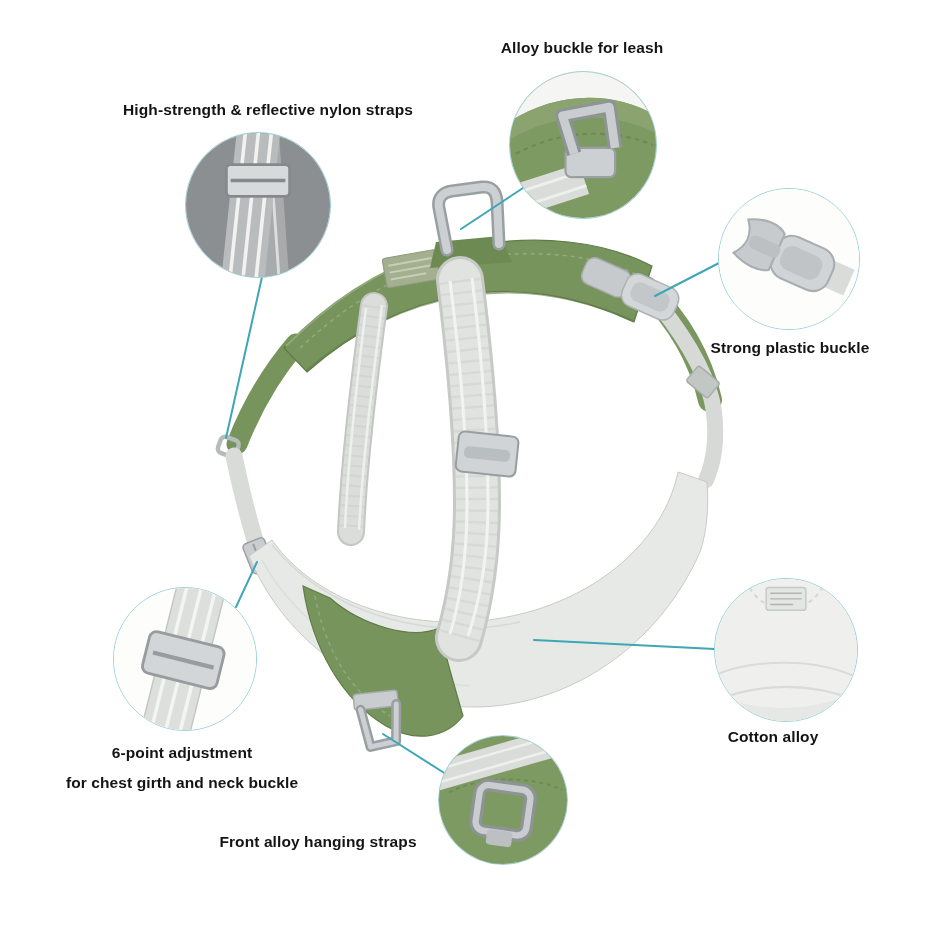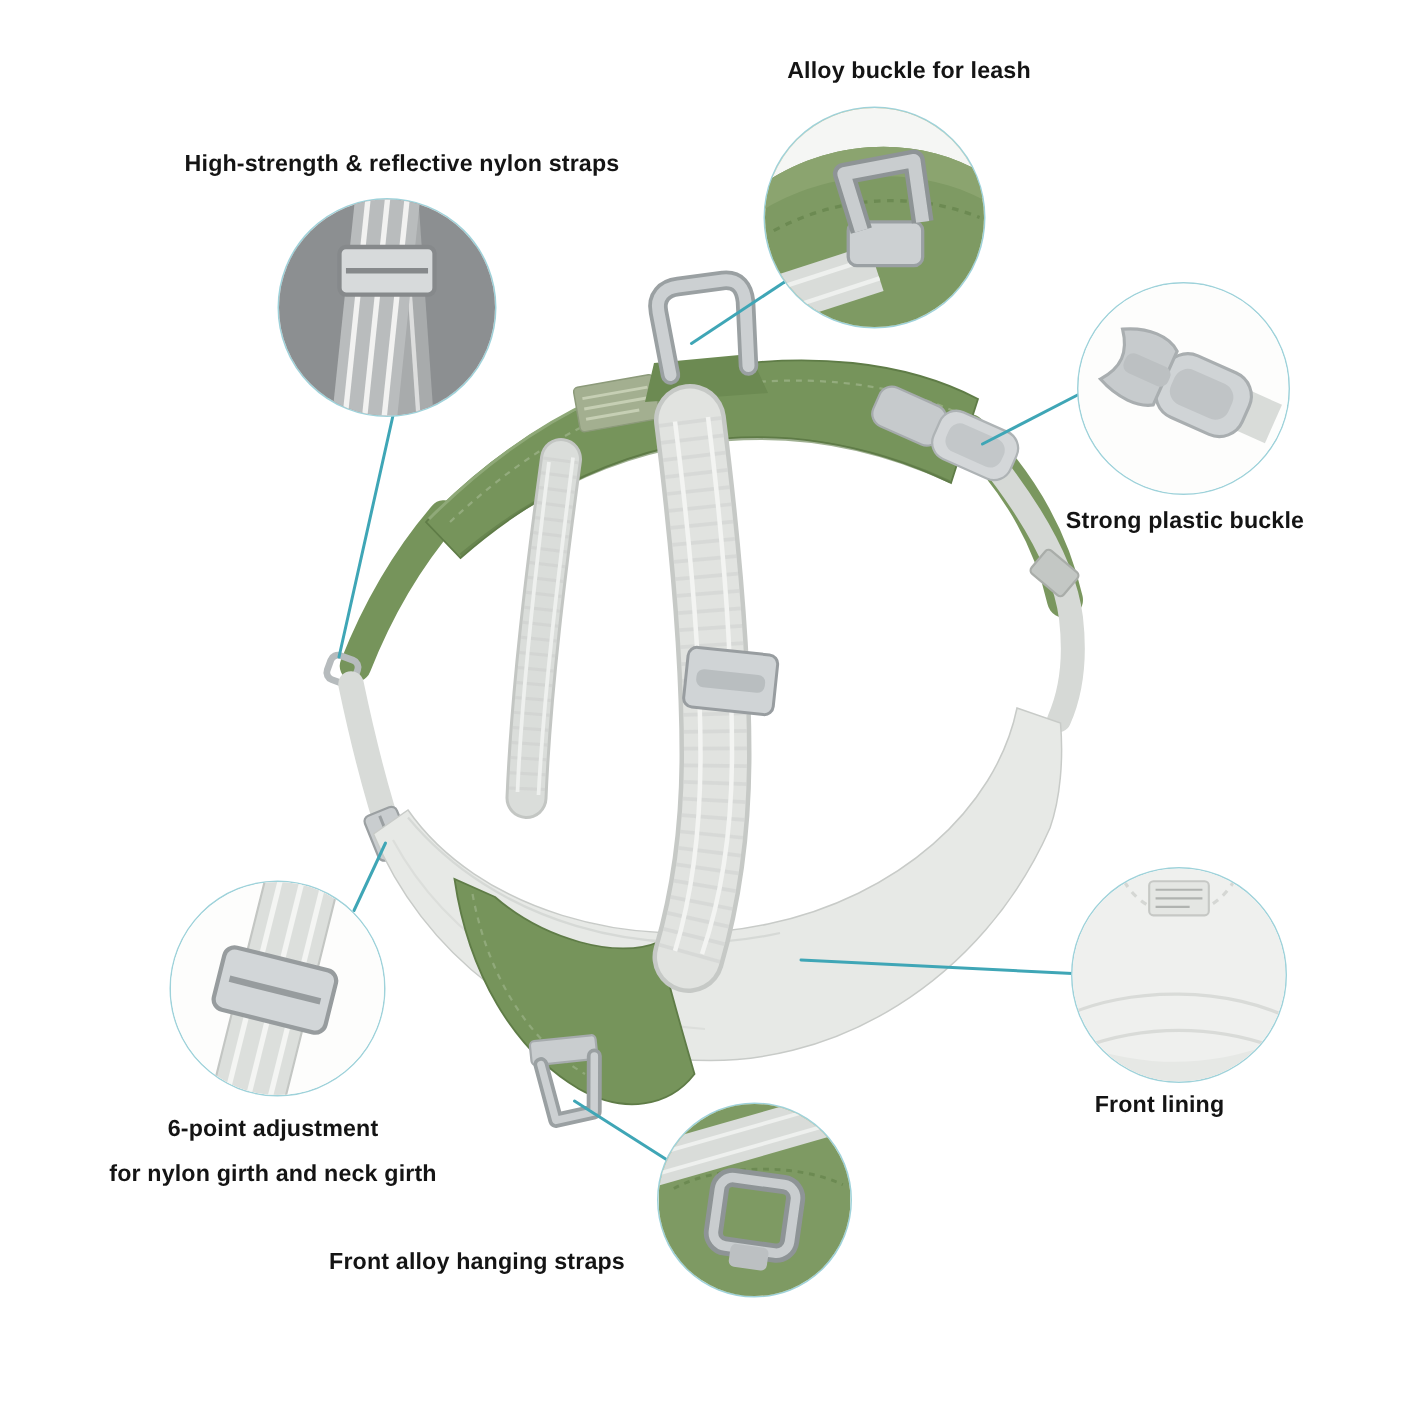--- a/index.html
+++ b/index.html
@@ -218,28 +218,28 @@
       </g>
       <path d="M8,44 C30,32 70,30 96,42" stroke="#6c8a52" stroke-width="1.5" fill="none" stroke-dasharray="3,3"></path>
       <g transform="rotate(8 50 58)">
         <rect x="30" y="40" width="40" height="36" rx="7" fill="none" stroke="#8e9496" stroke-width="10"></rect>
         <rect x="30" y="40" width="40" height="36" rx="7" fill="none" stroke="#c9cdcf" stroke-width="5"></rect>
         <rect x="40" y="74" width="20" height="12" rx="3" fill="#bcc0c2"></rect>
       </g>
     </svg>
   </div>
 
-  <div class="label" style="left:456px;top:38px;width:300px">Alloy buckle for leash</div>
+  <div class="label" style="left:432px;top:38px;width:300px">Alloy buckle for leash</div>
 
   <div class="label" style="left:665px;top:338px;width:250px">Strong plastic buckle</div>
 
   <div class="label" style="left:88px;top:100px;width:360px">High-strength &amp; reflective nylon straps</div>
 
-  <div class="label" style="left:648px;top:727px;width:250px">Front lining</div>
+  <div class="label" style="left:648px;top:727px;width:250px">Cotton alloy</div>
 
   <div class="label label-two-line" style="left:22px;top:738px;width:320px">
     <span>6-point adjustment</span><br>
-    <span>for nylon girth and neck girth</span>
+    <span>for chest girth and neck buckle</span>
   </div>
 
   <div class="label" style="left:168px;top:832px;width:300px">Front alloy hanging straps</div>
 
 </div>
 
 </body></html>

